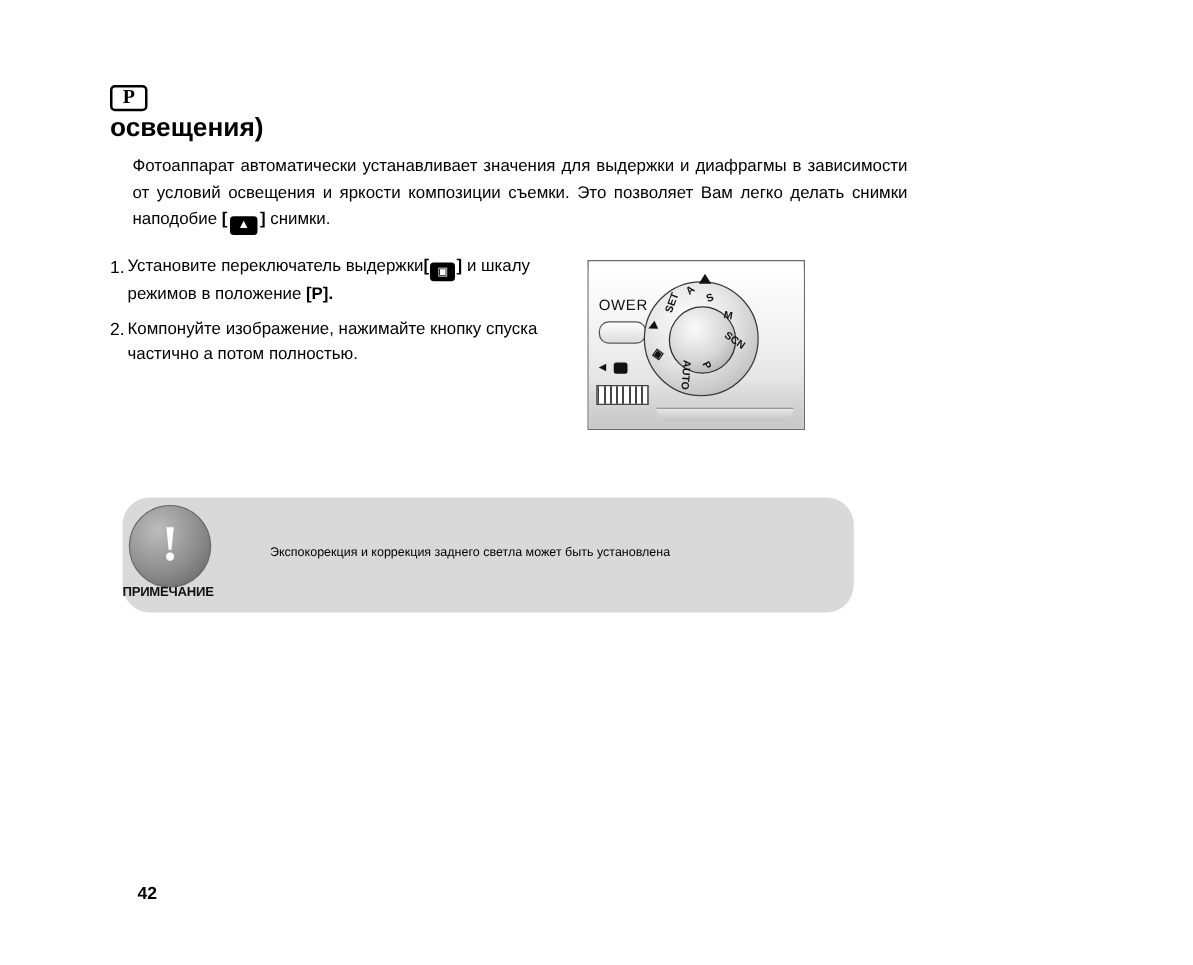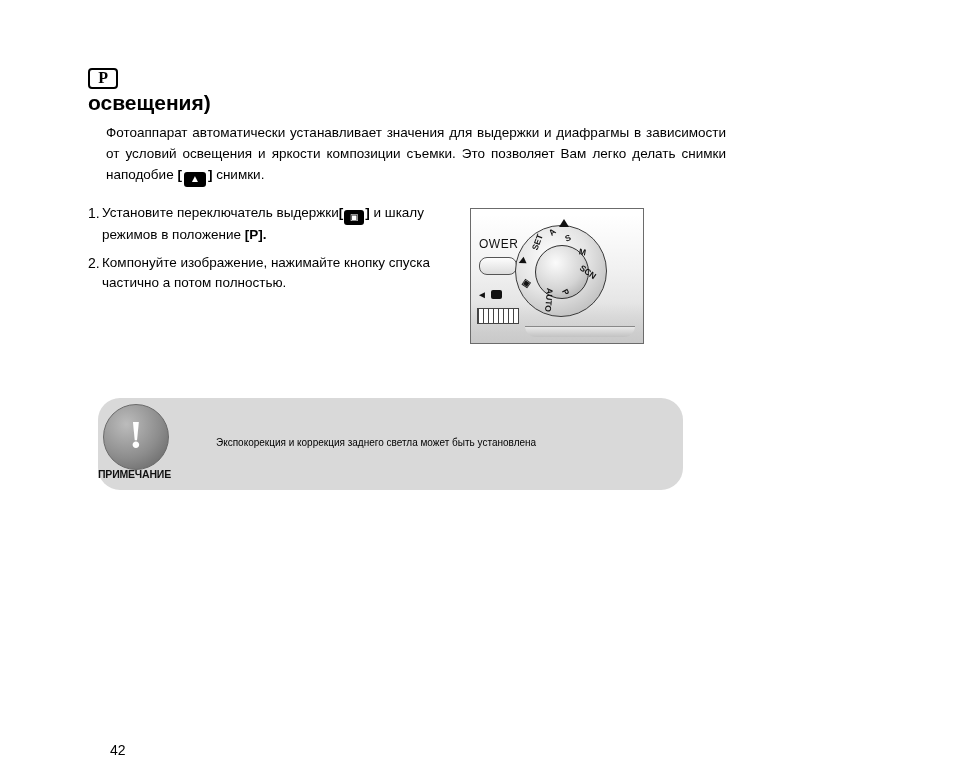--- a/index.html
+++ b/index.html
@@ -283,22 +283,21 @@
     color: #000;
     margin-left: 28px;
   }
 
   
   .page-number {
     position: absolute;
     left: 110px;
     top: 706px;
     font-size: 14px;
-    font-weight: normal;
-    margin-top: 36px;
+    font-weight: bold;
   }
 </style>
 </head>
 <body>
 
 <div class="page">
 
   <div class="heading">
     <div class="heading-line">
       <span class="p-badge">P</span>

